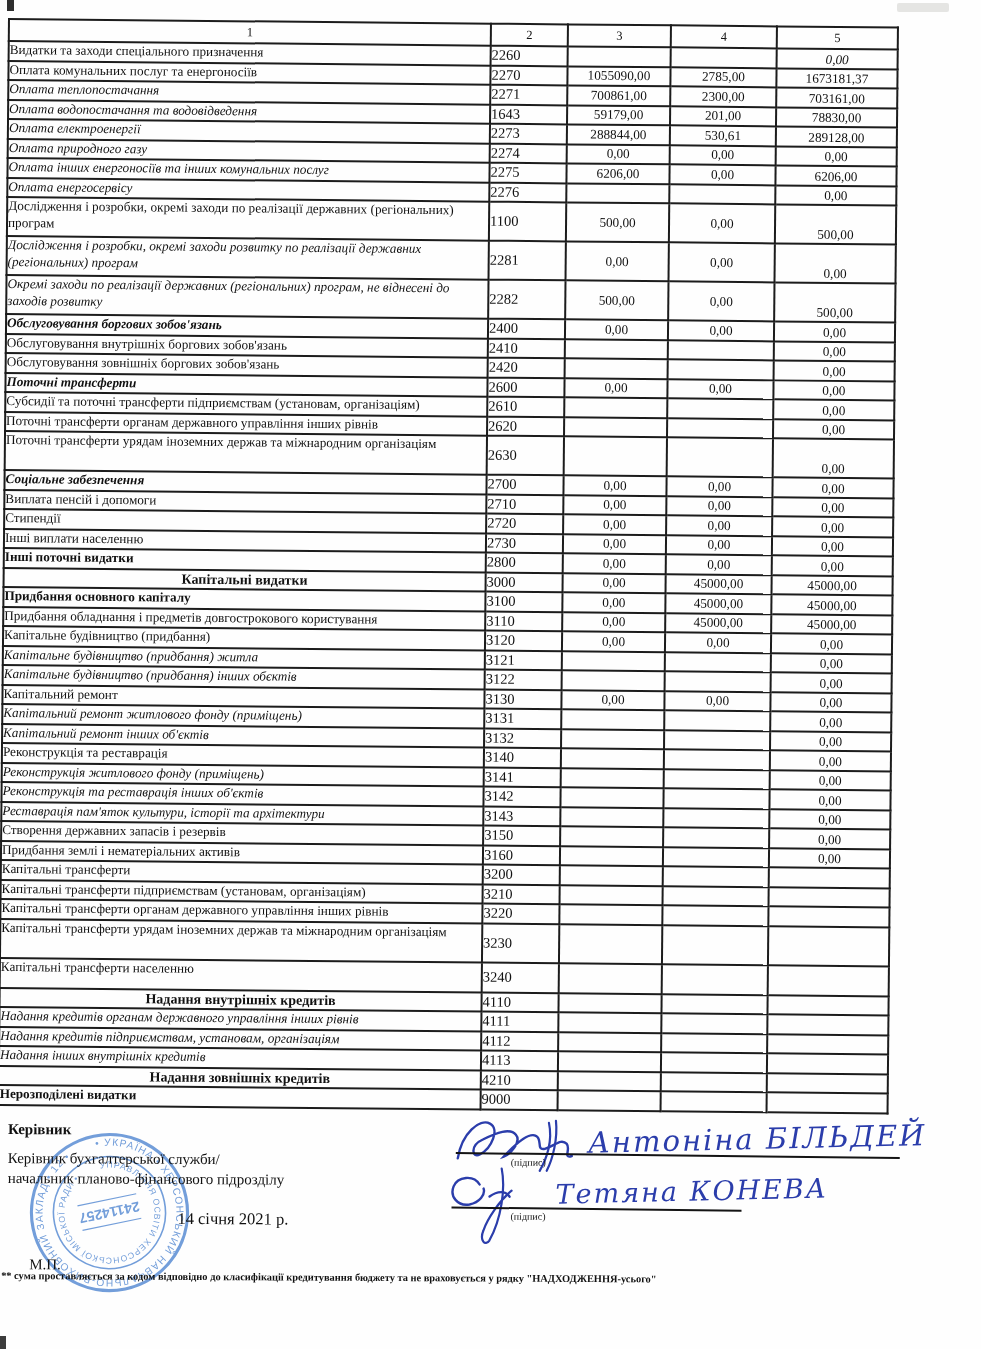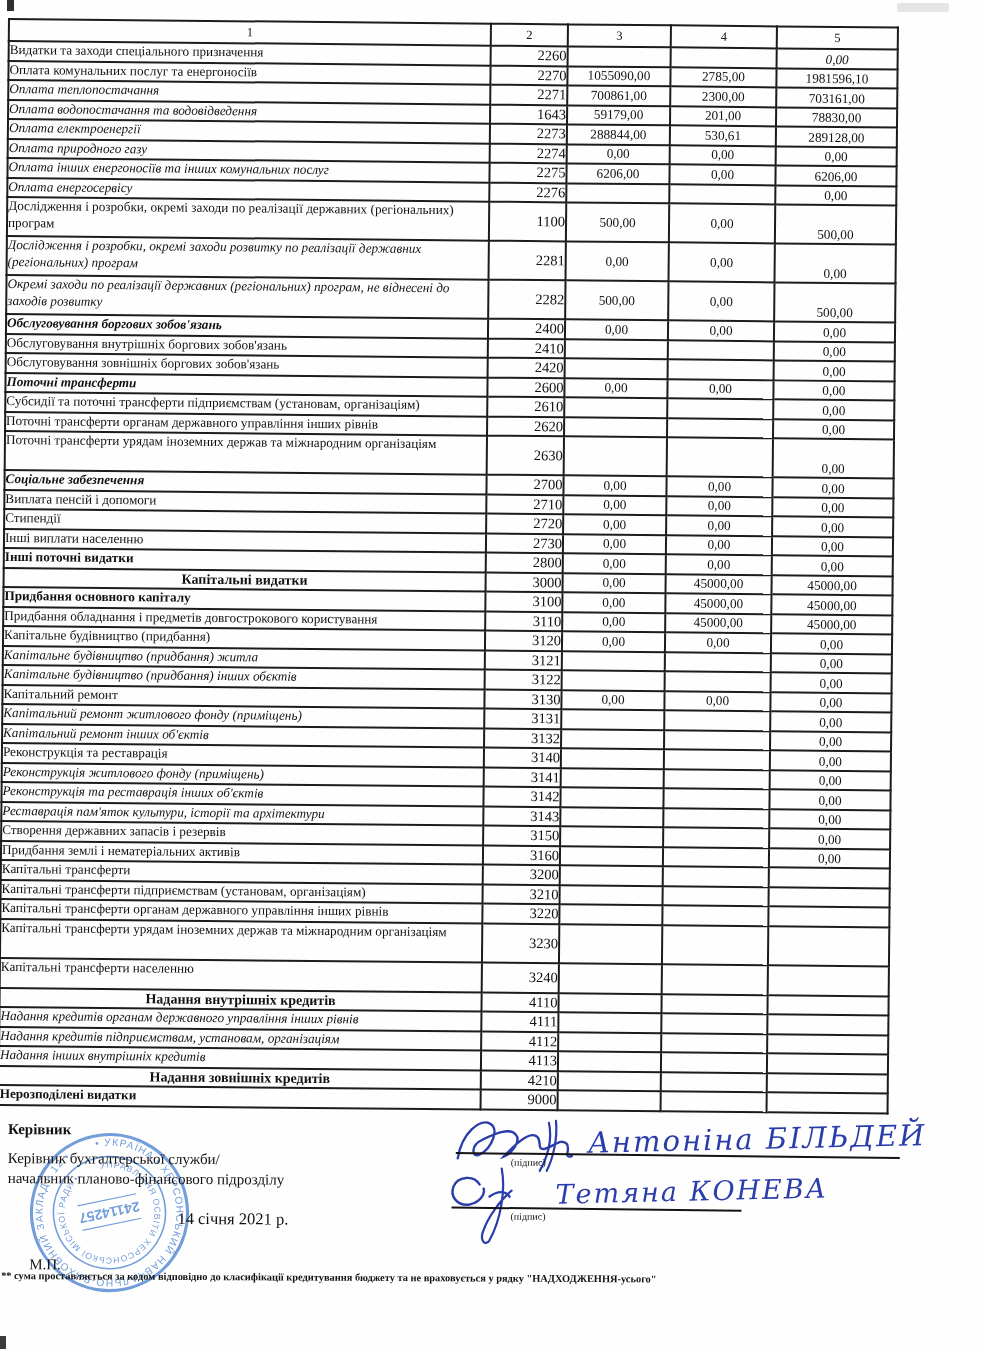--- a/index.html
+++ b/index.html
@@ -10,21 +10,21 @@
   .tick-bl{position:absolute;left:0;top:1336px;width:6px;height:13px;background:#3c3c3c;}
   .smudge-tr{position:absolute;left:897px;top:3px;width:52px;height:9px;background:#e2e2e0;
              border-radius:2px;opacity:.9;}
   
   .doc{position:absolute;left:8px;top:18px;transform:rotate(0.55deg);transform-origin:0 0;}
   table.budget{border-collapse:collapse;table-layout:fixed;width:889px;}
   table.budget td,table.budget th{border:2px solid #1c1c1c;padding:0;overflow:hidden;}
   th.hth{font-weight:normal;font-size:12.5px;text-align:center;vertical-align:middle;height:20px;}
   tr.h1{height:19.5px;} tr.h2{height:39px;} tr.h15{height:30px;}
   td.lab{text-align:left;vertical-align:top;padding:0 2px 0 3px;font-size:13.2px;line-height:1.25;}
-  td.code{text-align:right;vertical-align:middle;font-size:14.5px;white-space:nowrap;margin-left:39px;}
+  td.code{text-align:left;vertical-align:middle;font-size:14.5px;white-space:nowrap;margin-left:39px;}
   td.val{text-align:center;vertical-align:middle;font-size:13.2px;white-space:nowrap;}
   td.v5{vertical-align:bottom;padding-bottom:1px;}
   td.s-i{font-style:italic;}
   td.s-b{font-weight:bold;}
   td.s-bi{font-weight:bold;font-style:italic;}
   td.s-bc{font-weight:bold;text-align:center;font-size:14px;vertical-align:middle;}
   td.it{font-style:italic;}
   
   .footer{position:absolute;left:0;top:1112px;width:981px;height:237px;transform:rotate(0.3deg);
           transform-origin:0 0;}
@@ -71,21 +71,21 @@
             <td class="code">2260</td>
             <td class="val"></td>
             <td class="val"></td>
             <td class="val v5 it">0,00</td>
           </tr>
           <tr class="h1">
             <td class="lab s-r">Оплата комунальних послуг та енергоносіїв</td>
             <td class="code">2270</td>
             <td class="val">1055090,00</td>
             <td class="val">2785,00</td>
-            <td class="val v5">1981596,10</td>
+            <td class="val v5">1673181,37</td>
           </tr>
           <tr class="h1">
             <td class="lab s-i">Оплата теплопостачання</td>
             <td class="code">2271</td>
             <td class="val">700861,00</td>
             <td class="val">2300,00</td>
             <td class="val v5">703161,00</td>
           </tr>
           <tr class="h1">
             <td class="lab s-i">Оплата водопостачання та водовідведення</td>

